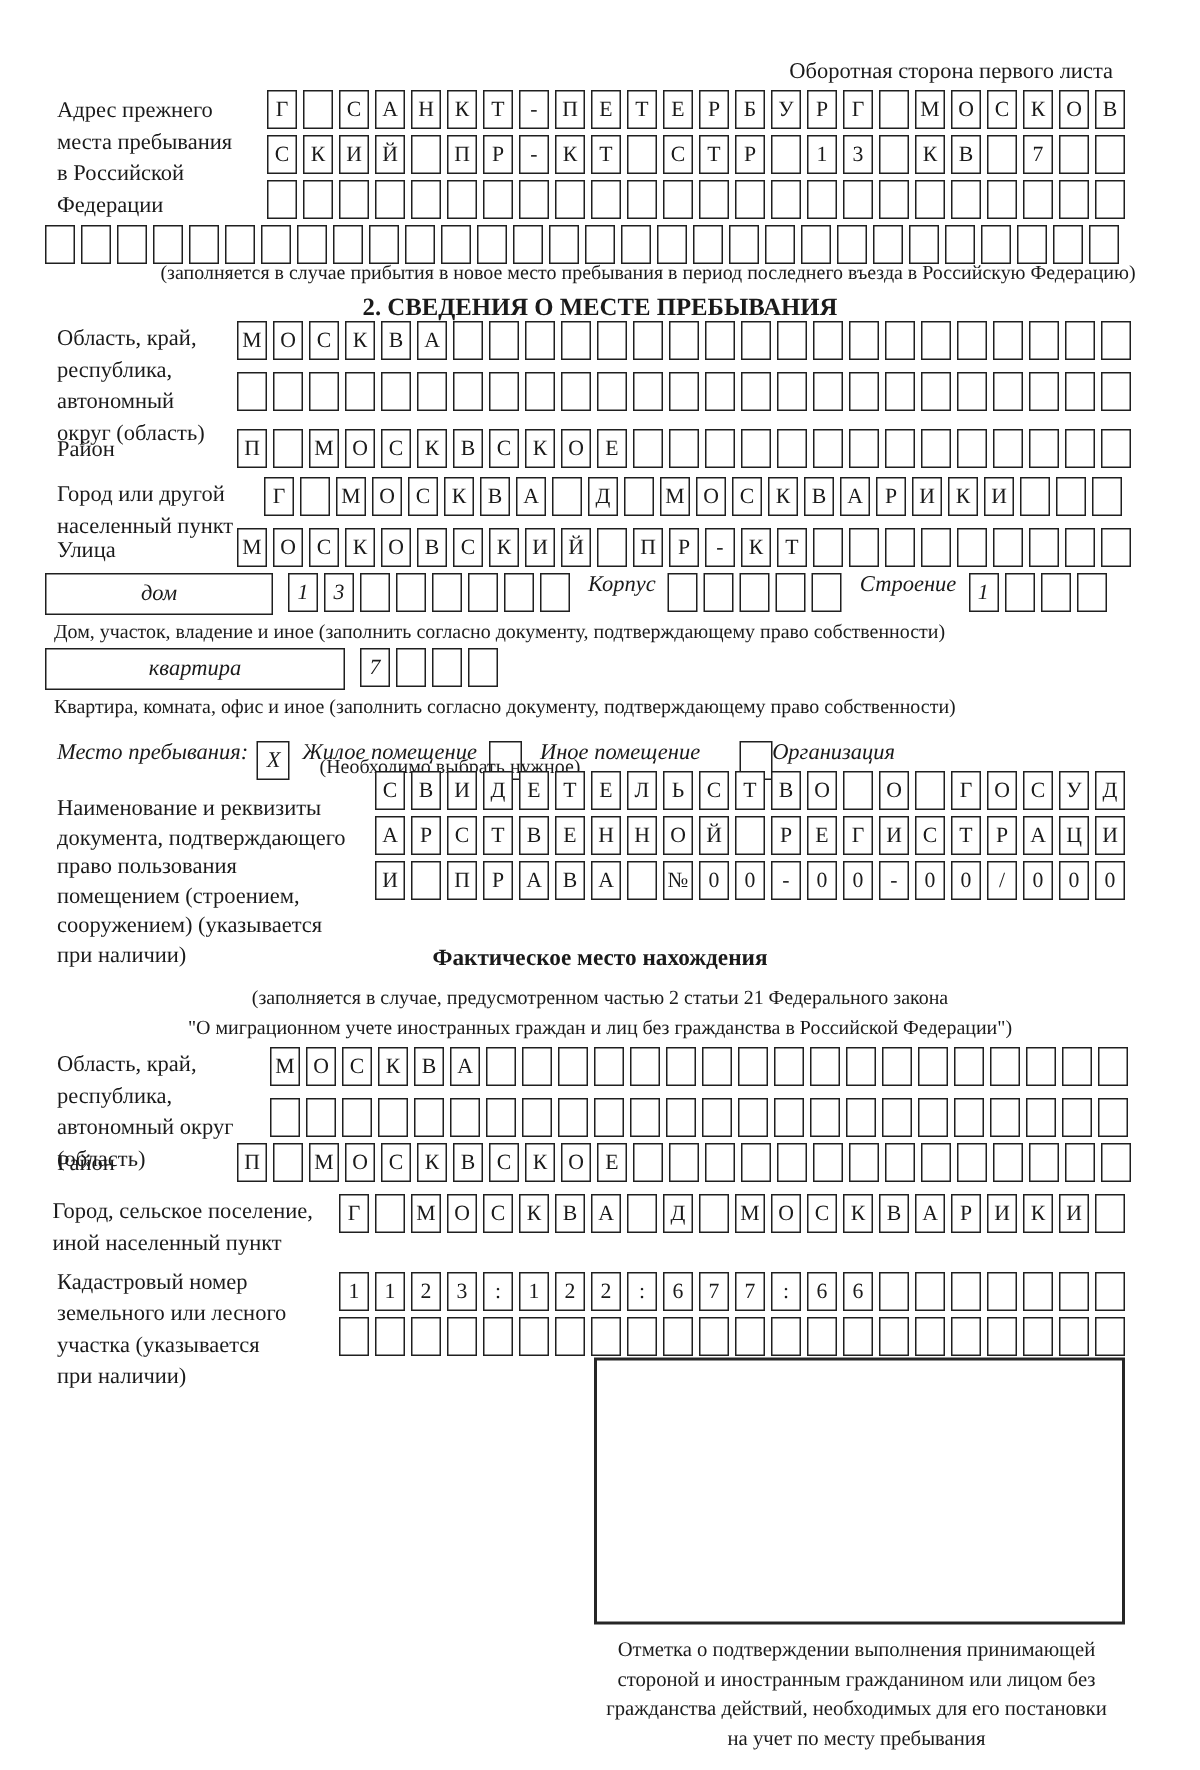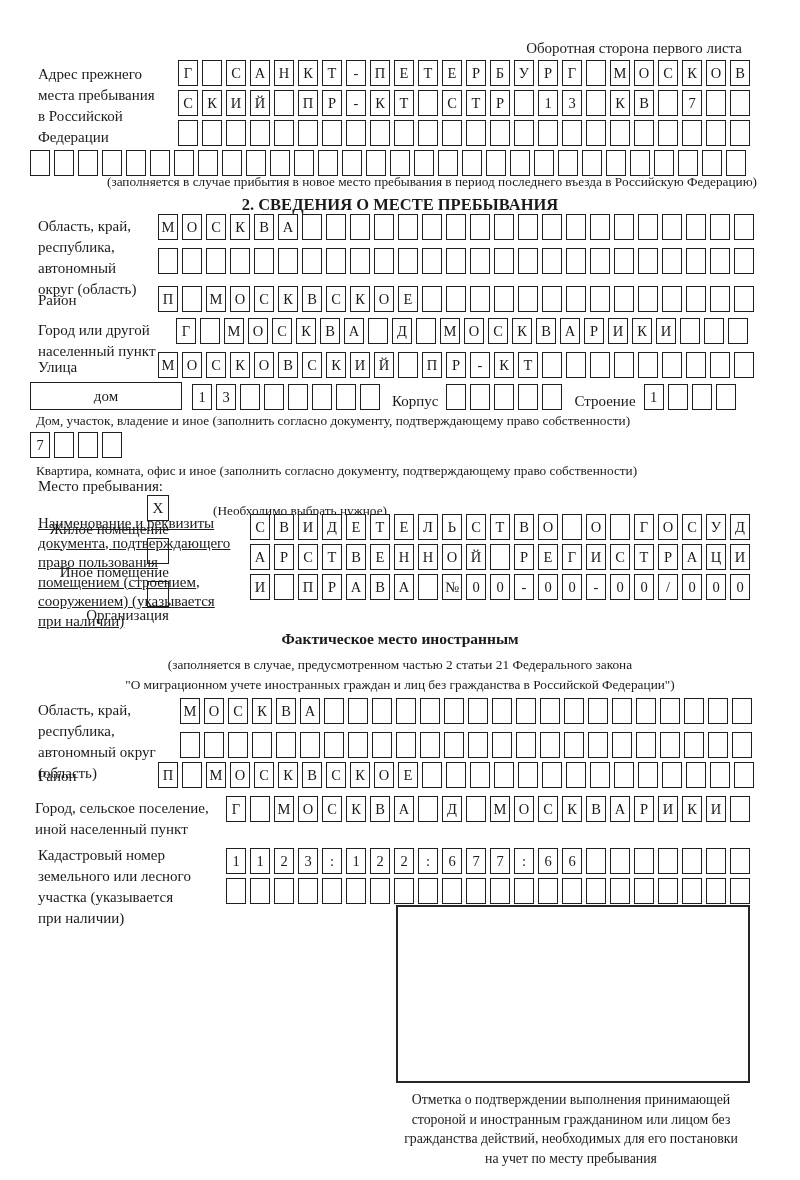--- a/index.html
+++ b/index.html
@@ -10,21 +10,21 @@
   .note{font-size:13.3px;line-height:17px;}
   .center{text-align:center;}
   .cellrow{display:flex;}
   .cell{flex:none;width:20px;height:26px;box-sizing:border-box;border:1.7px solid #1f1f1f;
         margin-right:4px;display:flex;align-items:center;justify-content:center;
         font-size:14.5px;background:#fff;}
   .rowgap4{margin-top:4px;}
   .rowgap8{margin-top:8px;}
   .widebox{flex:none;height:28px;box-sizing:border-box;border:1.8px solid #1f1f1f;
            display:flex;align-items:center;justify-content:center;font-size:15px;background:#fff;}
-  .flexline{display:flex;align-items:flex-end;}
+  .flexline{display:flex;align-items:flex-start;font-style:italic;}
   .inline-lbl{font-size:15px;white-space:nowrap;}
   .chkbox{flex:none;width:22px;height:26px;box-sizing:border-box;border:1.8px solid #1f1f1f;
           display:flex;align-items:center;justify-content:center;font-size:15px;background:#fff;}
   .title{font-weight:bold;font-size:16.5px;}
   .title2{font-weight:bold;font-size:15.5px;}
   .pre{white-space:pre-line;}
   #hdr-note{top:24px;right:58px;font-size:15px;margin-top:16px;}
   #prev-label{left:38px;top:64px;}
   #prev-rows{left:178px;top:60px;}
   #prev-extra{left:30px;top:150px;}
@@ -37,23 +37,23 @@
   #city1-label{left:38px;top:320px;}
   #city1-row{left:176px;top:318px;}
   #street1-label{left:38px;top:357px;}
   #street1-row{left:158px;top:352px;}
   #house-row{left:30px;top:382px;}
   #house-box{width:152px;margin-right:10px;}
   #house-note{left:36px;top:412px;}
   #apt-row{left:30px;top:432px;}
   #apt-box{width:200px;margin-right:10px;}
   #apt-note{left:36px;top:462px;}
-  #stay-row{left:38px;top:478px;flex-direction:column;}
+  #stay-row{left:38px;top:494px;}
   #stay-note{left:150px;top:502px;width:300px;}
-  #doc-label{left:38px;top:514px;line-height:19.5px;text-decoration:underline;}
+  #doc-label{left:38px;top:530px;line-height:19.5px;}
   #doc-rows{left:250px;top:514px;}
   #fact-title{left:0;top:630px;width:800px;}
   #fact-note{left:0;top:655px;width:800px;line-height:19.5px;}
   #region2-label{left:38px;top:700px;}
   #region2-rows{left:180px;top:698px;}
   #district2-label{left:38px;top:766px;}
   #district2-row{left:158px;top:762px;}
   #city2-label{left:35px;top:798px;}
   #city2-row{left:226px;top:796px;}
   #cad-label{left:38px;top:845px;}
@@ -361,20 +361,21 @@
   <div class="cellrow">
       <div class="cell">1</div>
       <div class="cell"></div>
       <div class="cell"></div>
       <div class="cell"></div>
     </div>
 </div>
 <div id="house-note" class="abs note">Дом, участок, владение и иное (заполнить согласно документу, подтверждающему право собственности)</div>
 
 <div id="apt-row" class="abs flexline">
+  <div id="apt-box" class="widebox">квартира</div>
   <div class="cellrow">
       <div class="cell">7</div>
       <div class="cell"></div>
       <div class="cell"></div>
       <div class="cell"></div>
     </div>
 </div>
 <div id="apt-note" class="abs note">Квартира, комната, офис и иное (заполнить согласно документу, подтверждающему право собственности)</div>
 
 <div id="stay-row" class="abs flexline">
@@ -459,21 +460,21 @@
       <div class="cell">-</div>
       <div class="cell">0</div>
       <div class="cell">0</div>
       <div class="cell">/</div>
       <div class="cell">0</div>
       <div class="cell">0</div>
       <div class="cell">0</div>
     </div>
 </div>
 
-<div id="fact-title" class="abs title2 center">Фактическое место иностранным</div>
+<div id="fact-title" class="abs title2 center">Фактическое место нахождения</div>
 <div id="fact-note" class="abs note center pre">(заполняется в случае, предусмотренном частью 2 статьи 21 Федерального закона
 "О миграционном учете иностранных граждан и лиц без гражданства в Российской Федерации")</div>
 
 <div id="region2-label" class="abs lbl">Область, край,
 республика,
 автономный округ
 (область)</div>
 <div id="region2-rows" class="abs">
   <div class="cellrow">
       <div class="cell">М</div>

